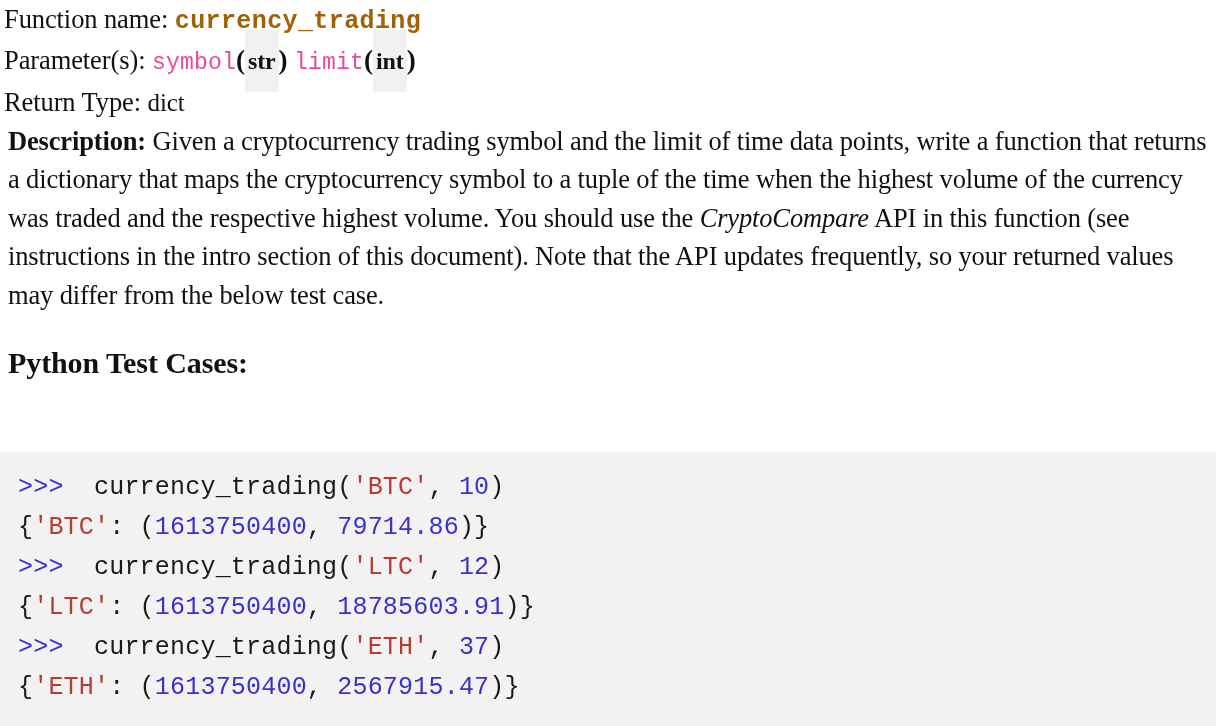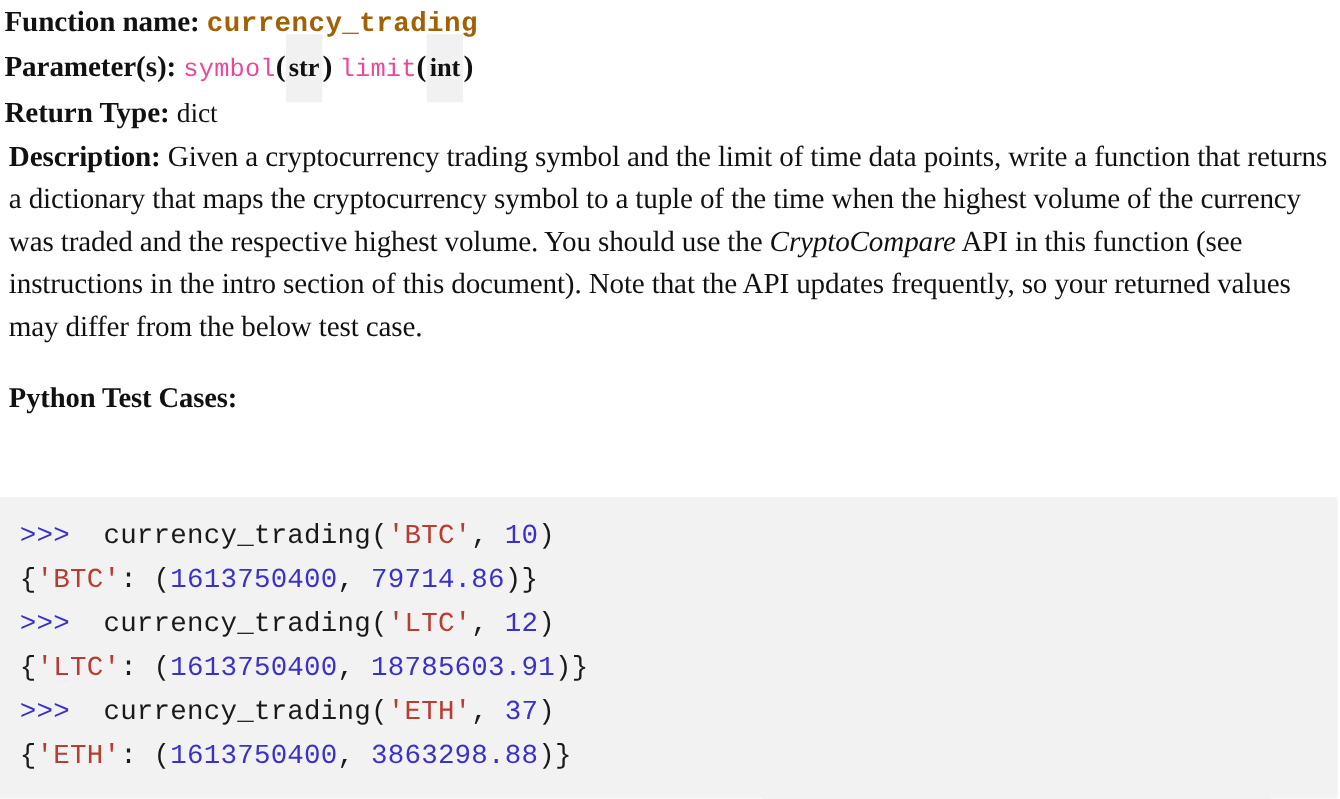--- a/index.html
+++ b/index.html
@@ -26,21 +26,21 @@
   .spec {
     padding: 0 8px 0 4px;
   }
   .spec-line {
     font-size: 26.5px;
     line-height: 39px;
     white-space: nowrap;
     letter-spacing: -0.1px;
   }
   .label {
-    font-weight: bold;
+    font-weight: normal;
   }
   .fn-name {
     font-family: "Liberation Mono", "DejaVu Sans Mono", monospace;
     font-weight: bold;
     color: #a16207;
     font-size: 25px;
     letter-spacing: 0.4px;
   }
   .mono-plain {
     font-family: "Liberation Mono", "DejaVu Sans Mono", monospace;
@@ -71,21 +71,21 @@
     padding: 0 6px 0 4px;
     width: 1208px;
     text-align: left;
     letter-spacing: -0.15px;
   }
   .desc .label { font-weight: bold; }
   .ital { font-style: italic; }
 
   
   .section-heading {
-    font-size: 26px;
+    font-size: 30px;
     font-weight: bold;
     padding: 0 4px;
     margin-top: 32px;
     letter-spacing: -0.1px;
   }
 
   
   .code-block {
     position: absolute;
     left: 0;
@@ -138,17 +138,17 @@
 
   </div>
 
   <div class="code-block">
     <div id="code-lines">
         <div class="code-line"><span class="tok-prompt">&gt;&gt;&gt;</span><span class="tok-plain">  currency_trading(</span><span class="tok-str">'BTC'</span><span class="tok-plain">, </span><span class="tok-num">10</span><span class="tok-plain">)</span></div>
         <div class="code-line"><span class="tok-plain">{</span><span class="tok-str">'BTC'</span><span class="tok-plain">: (</span><span class="tok-num">1613750400</span><span class="tok-plain">, </span><span class="tok-num">79714.86</span><span class="tok-plain">)}</span></div>
         <div class="code-line"><span class="tok-prompt">&gt;&gt;&gt;</span><span class="tok-plain">  currency_trading(</span><span class="tok-str">'LTC'</span><span class="tok-plain">, </span><span class="tok-num">12</span><span class="tok-plain">)</span></div>
         <div class="code-line"><span class="tok-plain">{</span><span class="tok-str">'LTC'</span><span class="tok-plain">: (</span><span class="tok-num">1613750400</span><span class="tok-plain">, </span><span class="tok-num">18785603.91</span><span class="tok-plain">)}</span></div>
         <div class="code-line"><span class="tok-prompt">&gt;&gt;&gt;</span><span class="tok-plain">  currency_trading(</span><span class="tok-str">'ETH'</span><span class="tok-plain">, </span><span class="tok-num">37</span><span class="tok-plain">)</span></div>
-        <div class="code-line"><span class="tok-plain">{</span><span class="tok-str">'ETH'</span><span class="tok-plain">: (</span><span class="tok-num">1613750400</span><span class="tok-plain">, </span><span class="tok-num">3863298.88</span><span class="tok-plain">)}</span></div>
+        <div class="code-line"><span class="tok-plain">{</span><span class="tok-str">'ETH'</span><span class="tok-plain">: (</span><span class="tok-num">1613750400</span><span class="tok-plain">, </span><span class="tok-num">2567915.47</span><span class="tok-plain">)}</span></div>
       </div>
   </div>
 
 </div>
 
 </body></html>

